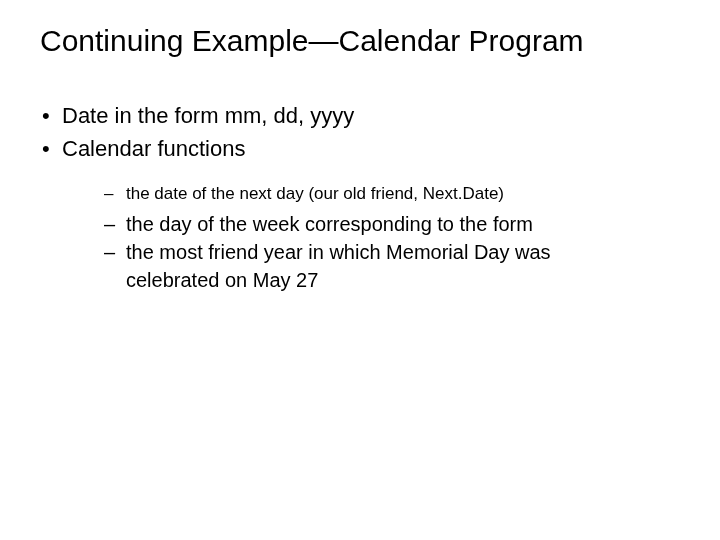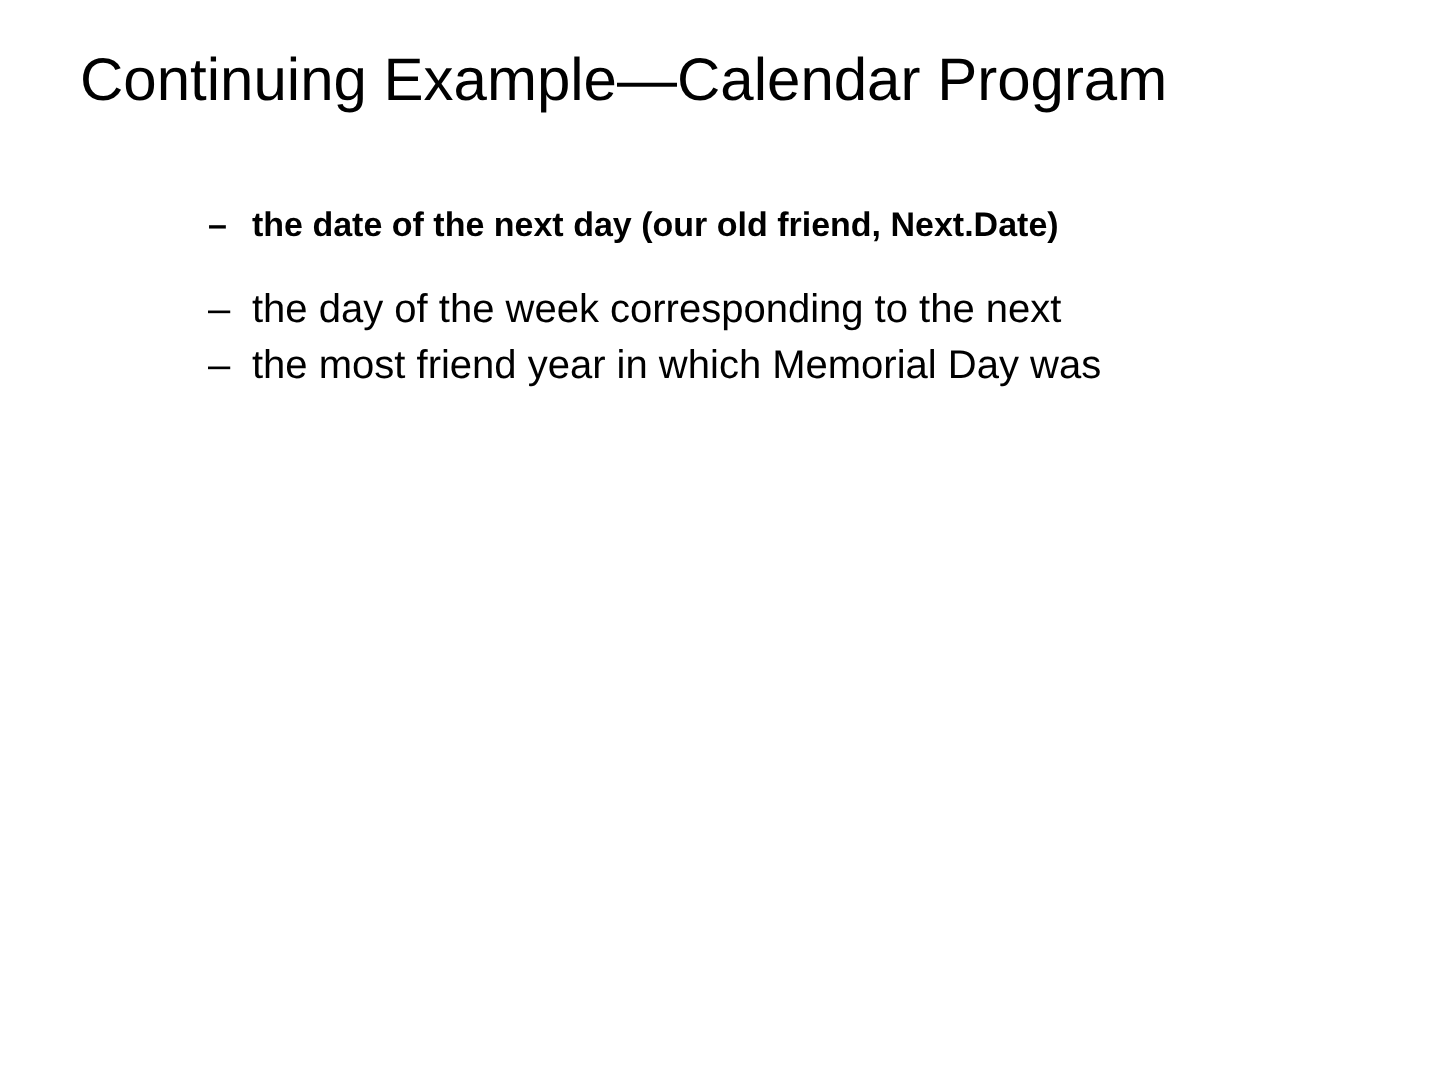--- a/index.html
+++ b/index.html
@@ -43,22 +43,21 @@
   }
   .lvl2 {
     font-size: 20px;
     line-height: 1.25;
     margin: 0 0 3px 0;
     padding-left: 22px;
     position: relative;
   }
   .lvl2.small {
     font-size: 17px;
-    margin-bottom: 20px;
-    font-weight: bold;
+    margin-bottom: 8px;
   }
   .lvl2::before {
     content: "–";
     position: absolute;
     left: 0;
     top: 0;
   }
   .lvl2-wrap {
     padding-left: 22px;
     font-size: 20px;
@@ -66,20 +65,23 @@
     margin-bottom: 3px;
   }
 </style>
 </head>
 <body>
 
 <div class="slide">
 
   <h1 class="title">Continuing Example—Calendar Program</h1>
 
+  <div class="lvl1">Date in the form mm, dd, yyyy</div>
+  <div class="lvl1">Calendar functions</div>
 
   <div class="lvl2-group">
     <div class="lvl2 small">the date of the next day (our old friend, Next.Date)</div>
-    <div class="lvl2">the day of the week corresponding to the next</div>
+    <div class="lvl2">the day of the week corresponding to the form</div>
     <div class="lvl2">the most friend year in which Memorial Day was</div>
+    <div class="lvl2-wrap">celebrated on May 27</div>
   </div>
 
 </div>
 
 </body></html>

